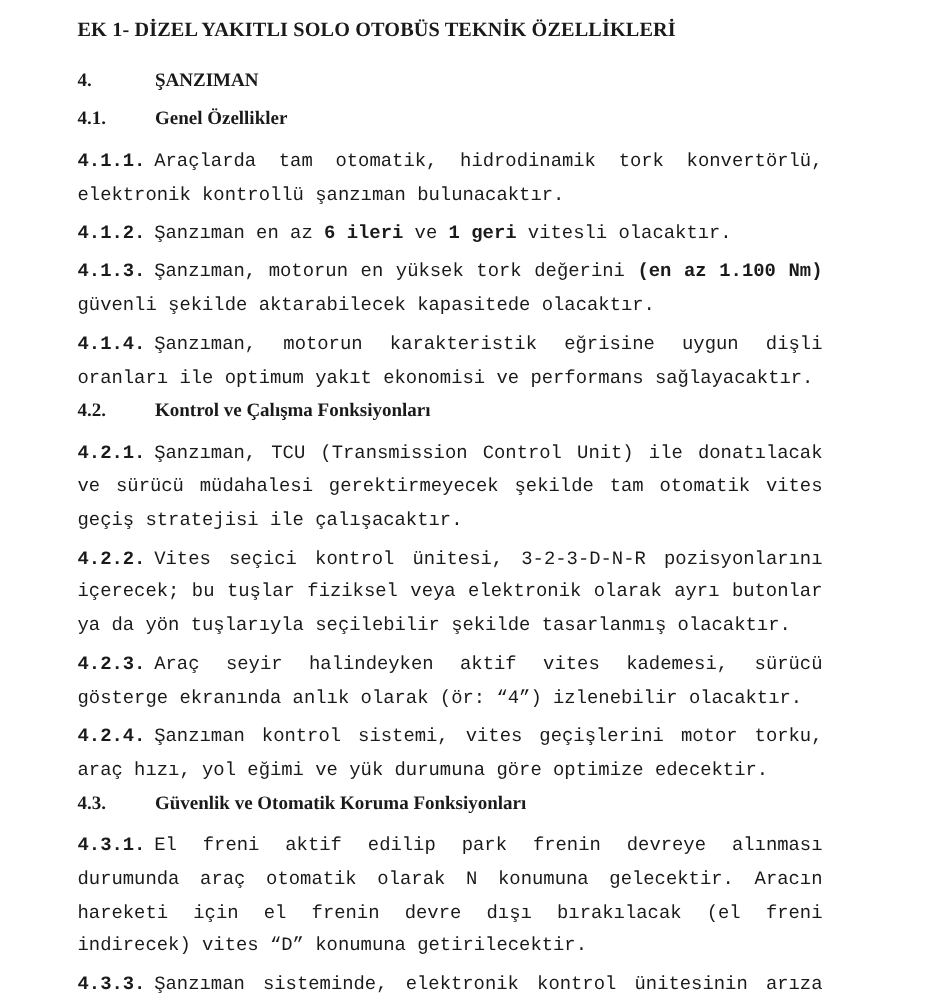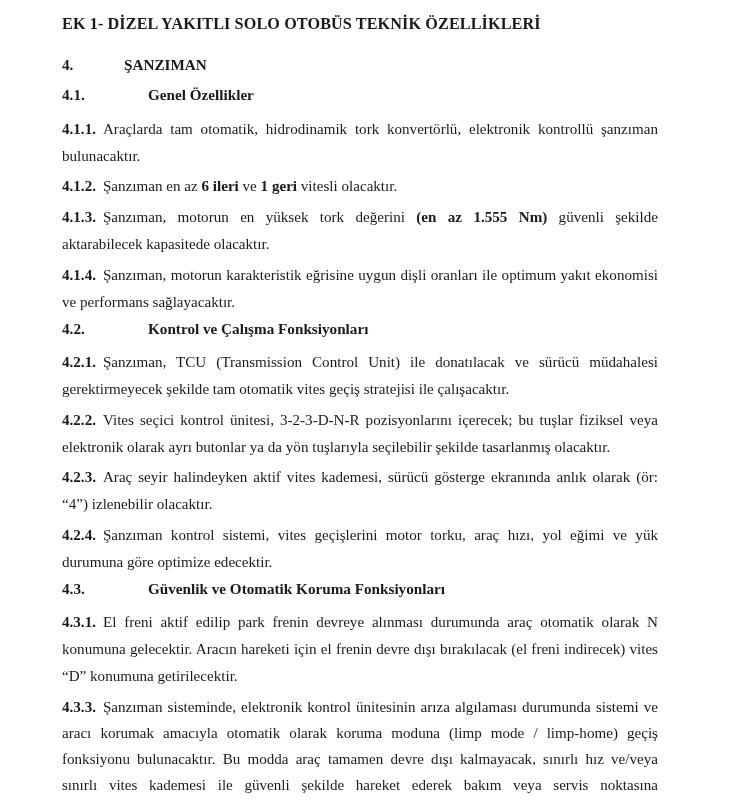--- a/index.html
+++ b/index.html
@@ -43,31 +43,32 @@
     margin: 0 0 10px 0;
     display: flex;
     align-items: baseline;
   }
   .heading .num {
     display: inline-block;
     min-width: 62px;
     flex: 0 0 auto;
   }
   .heading.lvl1 { margin-top: 2px; margin-bottom: 12px; }
-  .heading.lvl2 { margin-top: 2px; margin-bottom: 11px; gap: 24px; }
+  .heading.lvl2 { margin-top: 2px; margin-bottom: 11px; }
   .heading .htext { flex: 1 1 auto; }
 
   .clause {
     font-size: 15.1px;
     line-height: 1.78;
     text-align: justify;
     text-justify: inter-word;
     margin: 0 0 4px 0;
     text-indent: 0;
     hyphens: none;
+    font-family: Liberation Mono, monospace;
   }
   .clause .cnum {
     font-weight: bold;
     margin-right: 7px;
   }
   .clause b { font-weight: bold; }
 
   
   .clause.tight { line-height: 1.74; }
 </style>
@@ -90,21 +91,21 @@
 
   <p class="clause">
     <span class="cnum">4.1.1.</span><span>Araçlarda tam otomatik, hidrodinamik tork konvertörlü, elektronik kontrollü şanzıman bulunacaktır.</span>
   </p>
 
   <p class="clause">
     <span class="cnum">4.1.2.</span><span class="rich"><span>Şanzıman en az </span><b>6 ileri</b><span> ve </span><b>1 geri</b><span> vitesli olacaktır.</span></span>
   </p>
 
   <p class="clause">
-    <span class="cnum">4.1.3.</span><span class="rich"><span>Şanzıman, motorun en yüksek tork değerini </span><b>(en az 1.555 Nm)</b><span> güvenli şekilde aktarabilecek kapasitede olacaktır.</span></span>
+    <span class="cnum">4.1.3.</span><span class="rich"><span>Şanzıman, motorun en yüksek tork değerini </span><b>(en az 1.100 Nm)</b><span> güvenli şekilde aktarabilecek kapasitede olacaktır.</span></span>
   </p>
 
   <p class="clause">
     <span class="cnum">4.1.4.</span><span>Şanzıman, motorun karakteristik eğrisine uygun dişli oranları ile optimum yakıt ekonomisi ve performans sağlayacaktır.</span>
   </p>
 
   <div class="heading lvl2">
     <span class="num">4.2.</span>
     <span class="htext">Kontrol ve Çalışma Fonksiyonları</span>
   </div>

